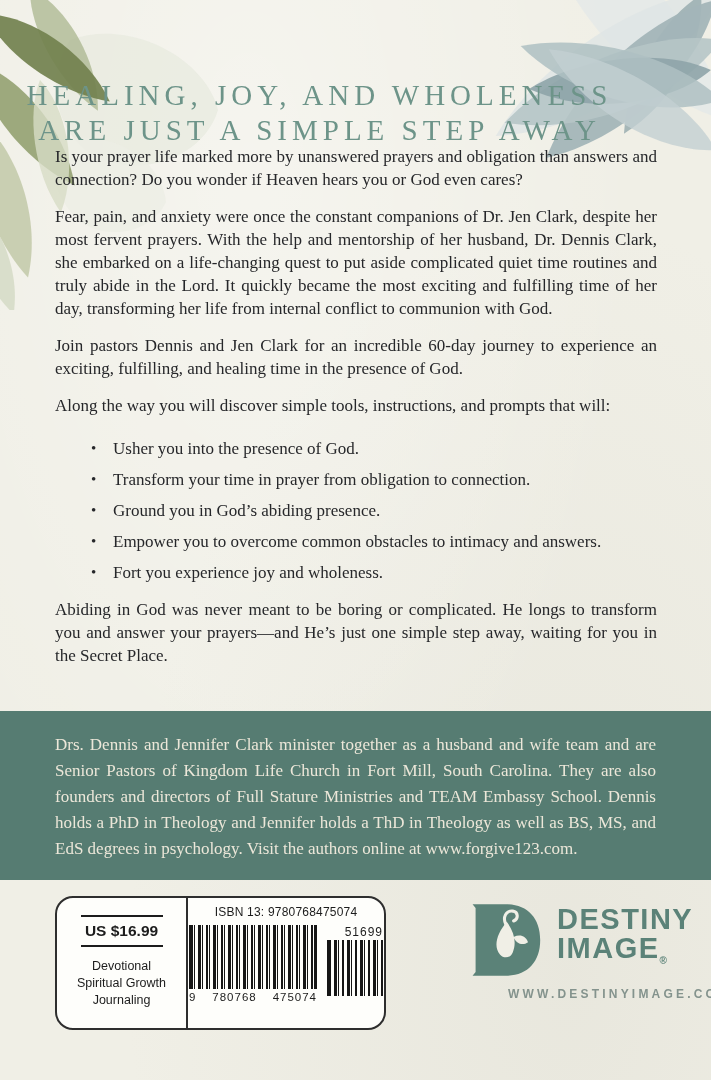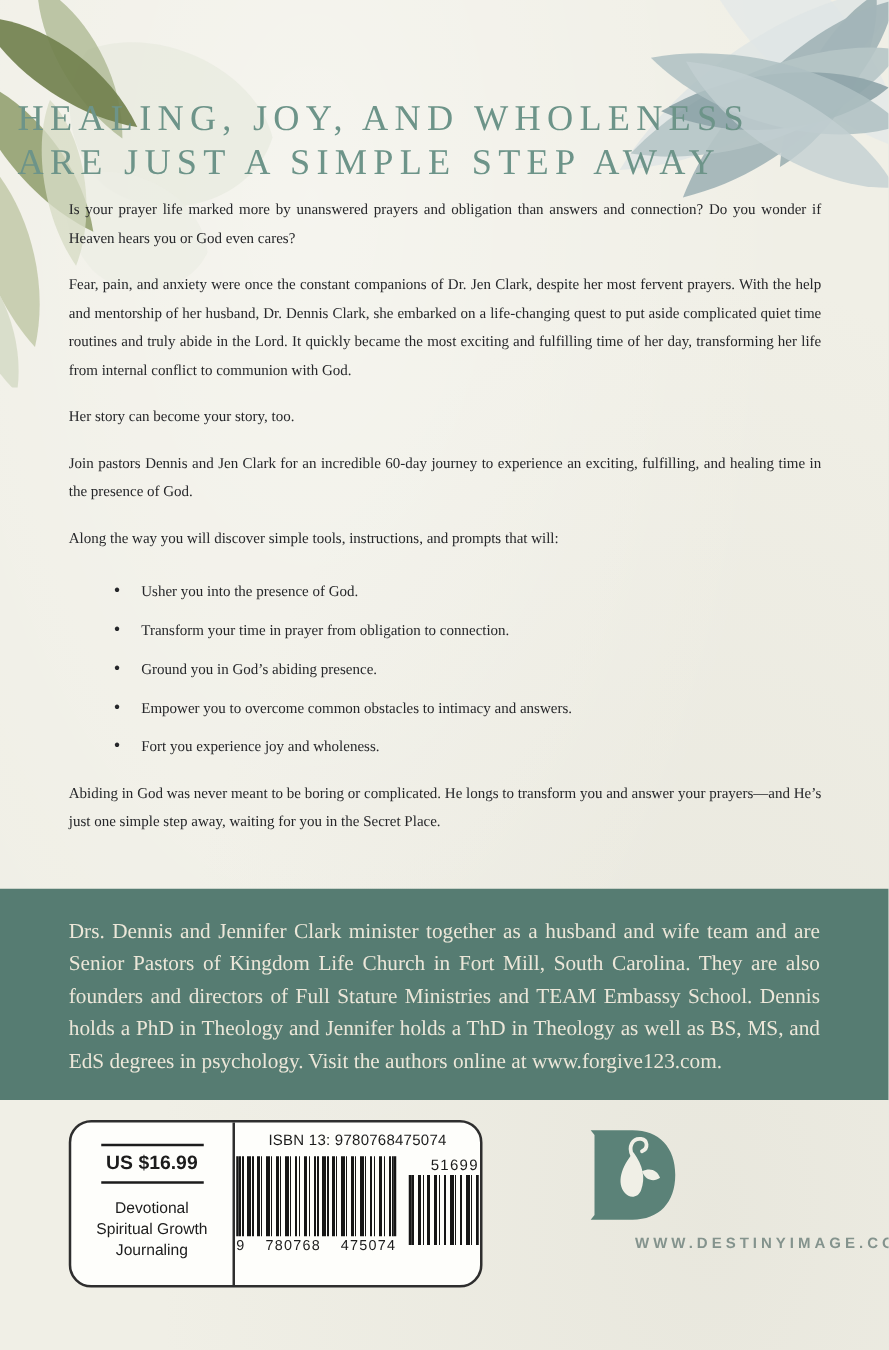--- a/index.html
+++ b/index.html
@@ -12,30 +12,30 @@
                      radial-gradient(ellipse at 80% 90%, rgba(210,208,195,.25), rgba(210,208,195,0) 55%);
     overflow:hidden;
     font-family:"Liberation Serif", serif;
   }
   svg{display:block;}
   .leaves{position:absolute;z-index:1;pointer-events:none;}
   .leaves-left{left:0;top:0;}
   .leaves-right{right:0;top:0;}
 
   .headline{
-    position:absolute;z-index:2;left:14px;top:78px;width:639px;
-    text-align:left;color:#6d9489;
+    position:absolute;z-index:2;left:0;top:78px;width:639px;
+    text-align:center;color:#6d9489;
     font-size:29px;line-height:35px;letter-spacing:5px;
     font-weight:400;
   }
   .headline div{white-space:nowrap;}
 
   .synopsis{
-    position:absolute;z-index:2;left:55px;top:156px;width:602px;
-    color:#26272a;font-size:12px;line-height:23px;
+    position:absolute;z-index:2;left:55px;top:145px;width:602px;
+    color:#26272a;font-size:17px;line-height:23px;
   }
   .synopsis p{margin:0 0 14px 0;text-align:justify;}
   .synopsis p.single{text-align:left;}
   .benefit-list{list-style:none;margin:20px 0 14px 0;padding:0 0 0 58px;}
   .benefit-list li{position:relative;margin:0 0 8px 0;line-height:23px;}
   .benefit-list li::before{
     content:"•";position:absolute;left:-22px;top:0;
     font-size:15px;color:#26272a;
   }
 
@@ -131,21 +131,20 @@
   </svg>
 
   <header class="headline">
     <div>HEALING, JOY, AND WHOLENESS</div>
     <div>ARE JUST A SIMPLE STEP AWAY</div>
   </header>
 
   <main class="synopsis">
     <p>Is your prayer life marked more by unanswered prayers and obligation than answers and connection? Do you wonder if Heaven hears you or God even cares?</p>
     <p>Fear, pain, and anxiety were once the constant companions of Dr. Jen Clark, despite her most fervent prayers. With the help and mentorship of her husband, Dr. Dennis Clark, she embarked on a life-changing quest to put aside complicated quiet time routines and truly abide in the Lord. It quickly became the most exciting and fulfilling time of her day, transforming her life from internal conflict to communion with God.</p>
-    <p class="single">Her story can become your story, too.</p>
     <p>Join pastors Dennis and Jen Clark for an incredible 60-day journey to experience an exciting, fulfilling, and healing time in the presence of God.</p>
     <p class="single">Along the way you will discover simple tools, instructions, and prompts that will:</p>
     <ul class="benefit-list">
       <li>Usher you into the presence of God.</li>
       <li>Transform your time in prayer from obligation to connection.</li>
       <li>Ground you in God’s abiding presence.</li>
       <li>Empower you to overcome common obstacles to intimacy and answers.</li>
       <li>Fort you experience joy and wholeness.</li>
     </ul>
     <p>Abiding in God was never meant to be boring or complicated. He longs to transform you and answer your prayers—and He’s just one simple step away, waiting for you in the Secret Place.</p>
@@ -188,18 +187,22 @@
     </div>
 
     <div class="publisher">
       <div class="publisher-lockup">
         <svg width="76" height="76" viewBox="0 0 100 100">
           <path d="M6 3 L10 8 L10 92 L6 97 L50 97 C78 97 95 79 95 50 C95 21 78 3 50 3 Z" fill="#5b8278"></path>
           <path d="M51 26 C38 42 33 58 42 69 C47 75 56 74 59 66 C64 53 61 40 51 26 Z" fill="#f0efe6"></path>
           <path d="M60 46 C69 42 76 45 79 53 C72 58 63 55 60 46 Z" fill="#f0efe6"></path>
           <path d="M50 30 C45 20 50 11 59 12 C66 13 67 22 60 25" fill="none" stroke="#f0efe6" stroke-width="4" stroke-linecap="round"></path>
         </svg>
+        <div class="publisher-name">
+          <div>DESTINY</div>
+          <div><span>IMAGE</span><span class="reg">®</span></div>
+        </div>
       </div>
       <div class="publisher-site">WWW.DESTINYIMAGE.COM</div>
     </div>
 
   </section>
 </div>
 
 </body></html>

